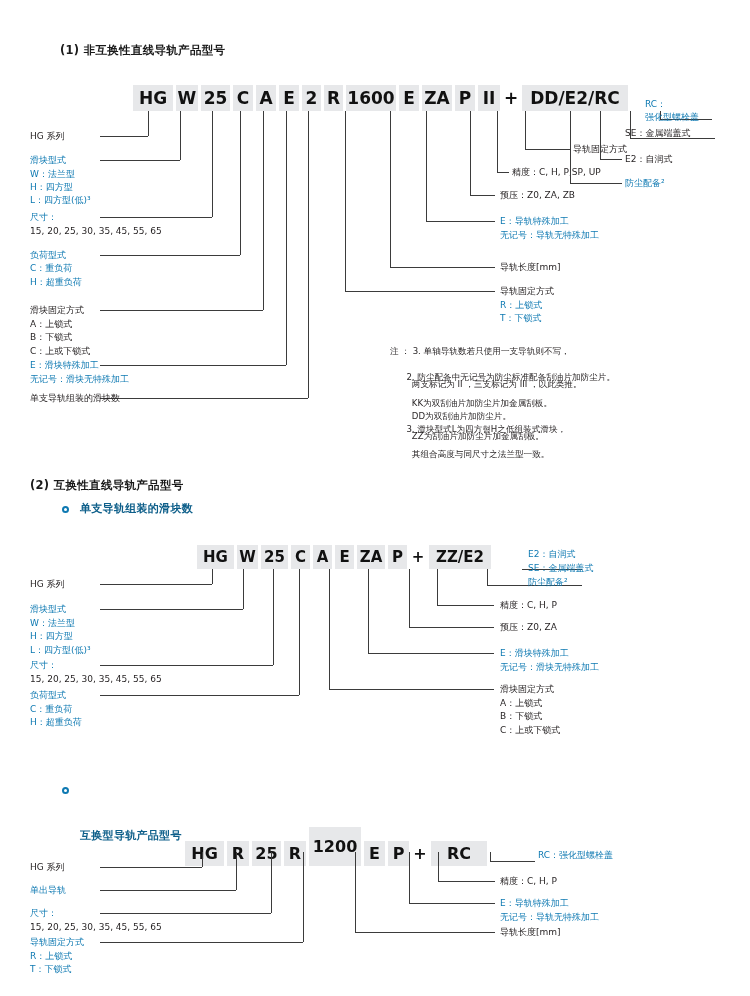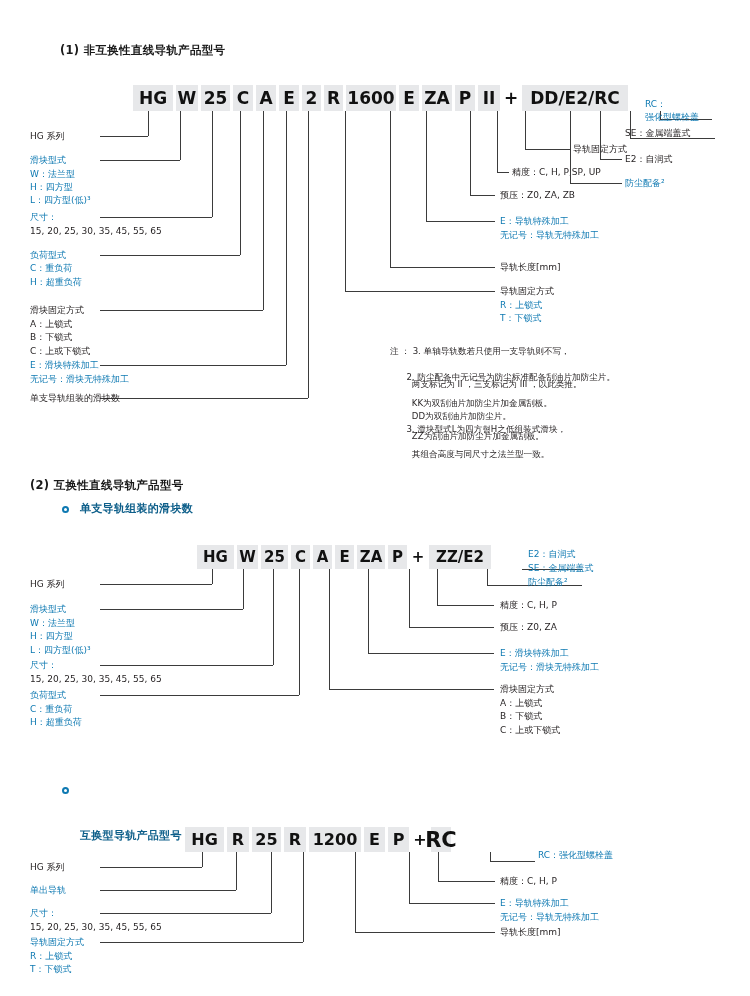--- a/index.html
+++ b/index.html
@@ -220,25 +220,25 @@
   <div class="lbl blue" style="left:528px;top:548px;">E2：自润式</div>
 
   <div class="sub-bullet" style="left:62px;top:787px;"></div>
   <div class="sub-title" style="left:80px;top:800px;margin-top:28px;">互换型导轨产品型号</div>
 
   <div class="coderow" style="left:185px;top:827px;">
     <div class="cell" style="width:39px;height:25px;font-size:16px;">HG</div>
     <div class="cell" style="width:22px;height:25px;font-size:16px;">R</div>
     <div class="cell" style="width:29px;height:25px;font-size:16px;">25</div>
     <div class="cell" style="width:22px;height:25px;font-size:16px;">R</div>
-    <div class="cell" style="width:52px;height:25px;font-size:16px;">1200</div>
+    <div class="cell" style="width:52px;height:39px;font-size:16px;">1200</div>
     <div class="cell" style="width:21px;height:25px;font-size:16px;">E</div>
     <div class="cell" style="width:21px;height:25px;font-size:16px;">P</div>
     <div class="cell plain" style="width:16px;height:25px;font-size:16px;">+</div>
-    <div class="cell" style="width:20px;height:25px;font-size:21px;">RC</div>
+    <div class="cell" style="width:56px;height:25px;font-size:16px;">RC</div>
   </div>
 
   <div class="vline" style="left:202px;top:852px;height:15px;"></div>
   <div class="hline" style="left:100px;top:867px;width:102px;"></div>
   <div class="lbl dark" style="left:30px;top:861px;">HG 系列</div>
 
   <div class="vline" style="left:236px;top:852px;height:38px;"></div>
   <div class="hline" style="left:100px;top:890px;width:136px;"></div>
   <div class="lbl blue" style="left:30px;top:884px;">单出导轨</div>
 

